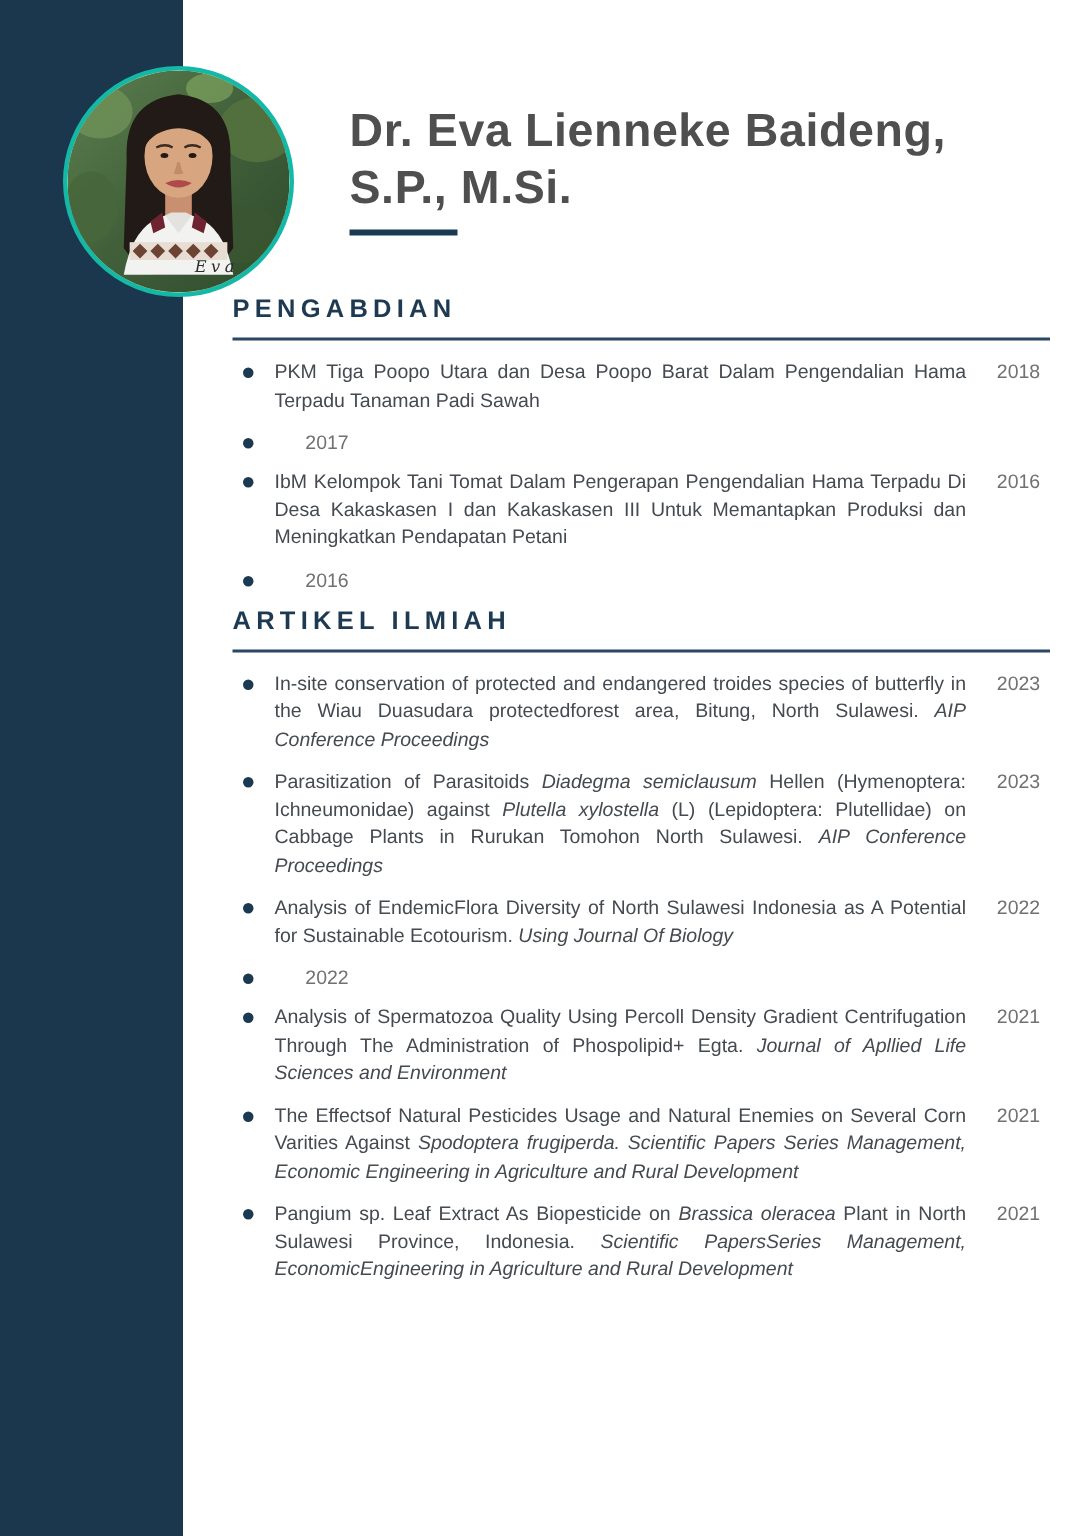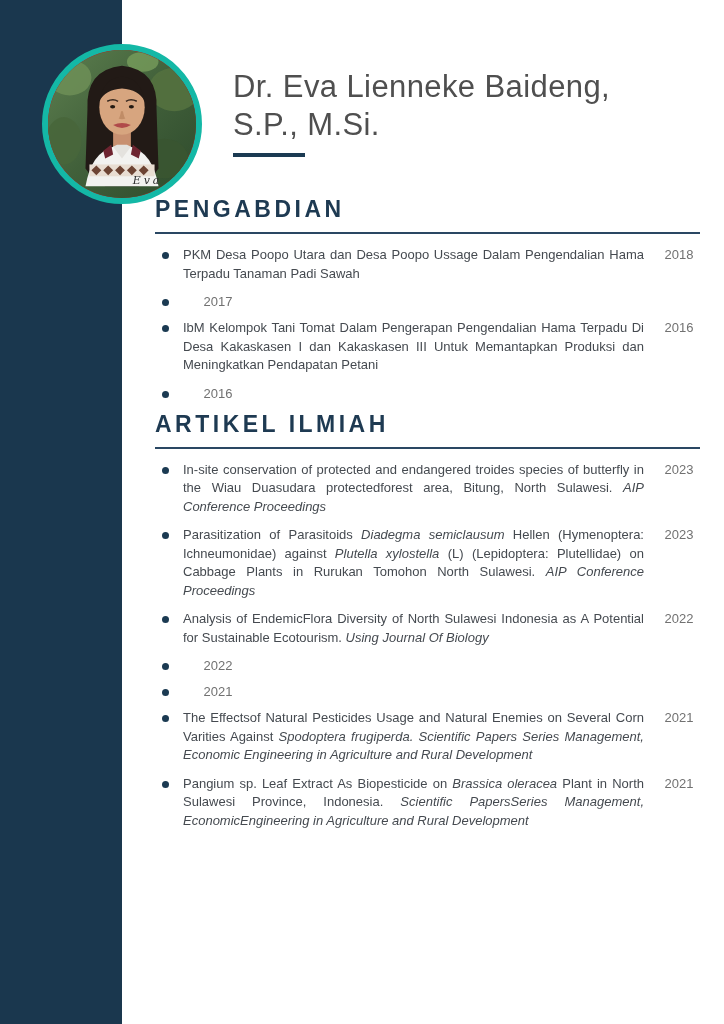--- a/index.html
+++ b/index.html
@@ -20,50 +20,50 @@
     width: 122px;
     height: 1024px;
     background: #1a374e;
   }
   .avatar {
     position: absolute;
     left: 42px; top: 44px;
     width: 148px; height: 148px;
     border-radius: 50%;
     overflow: hidden;
-    border: 6px solid #14b8a6;
-    background: #b91c1c;
+    border: 3px solid #14b8a6;
+    background: #fef9c3;
   }
   .avatar svg { display: block; width: 100%; height: 100%; }
   .name-block {
     position: absolute;
     left: 233px; top: 68px;
     color: #4f4f4f;
-    font-weight: 400;
+    font-weight: 700;
     font-size: 31px;
     line-height: 38px;
     letter-spacing: 0.4px;
     white-space: nowrap;
   }
   .name-underline {
     width: 72px;
     height: 4px;
     background: #1b3a52;
     margin-top: 9px;
   }
   .content {
     position: absolute;
     left: 155px; top: 196px;
     width: 545px;
   }
   .section + .section { }
   .section-title {
     color: #1e3a52;
     font-weight: 700;
-    font-size: 23px;
+    font-size: 17px;
     letter-spacing: 3.5px;
     margin: 0;
   }
   .section-rule {
     height: 2px;
     background: #2a4763;
     border: none;
     margin: 9px 0 12px 0;
   }
   .item {
@@ -152,21 +152,21 @@
   <div class="name-underline"></div>
 </header>
 
 <main class="content">
   <section class="section">
     <h2 class="section-title">PENGABDIAN</h2>
     <hr class="section-rule">
     <div class="item-list">
         <div class="item">
           <span class="bullet"></span>
-          <div class="item-text"><span>PKM Desa Poopo Utara dan Desa Poopo Ussage Dalam Pengendalian Hama Terpadu Tanaman Padi Sawah</span></div>
+          <div class="item-text"><span>PKM Tiga Poopo Utara dan Desa Poopo Barat Dalam Pengendalian Hama Terpadu Tanaman Padi Sawah</span></div>
           <span class="item-year">2018</span>
         </div>
         <div class="item">
           <span class="bullet"></span>
           <span class="item-year">2017</span>
         </div>
         <div class="item">
           <span class="bullet"></span>
           <div class="item-text"><span>IbM Kelompok Tani Tomat Dalam Pengerapan Pengendalian Hama Terpadu Di Desa Kakaskasen I dan Kakaskasen III Untuk Memantapkan Produksi dan Meningkatkan Pendapatan Petani</span></div>
           <span class="item-year">2016</span>
@@ -196,20 +196,21 @@
           <span class="bullet"></span>
           <div class="item-text"><span>Analysis of EndemicFlora Diversity of North Sulawesi Indonesia as A Potential for Sustainable Ecotourism. </span><i>Using Journal Of Biology</i></div>
           <span class="item-year">2022</span>
         </div>
         <div class="item">
           <span class="bullet"></span>
           <span class="item-year">2022</span>
         </div>
         <div class="item">
           <span class="bullet"></span>
+          <div class="item-text"><span>Analysis of Spermatozoa Quality Using Percoll Density Gradient Centrifugation Through The Administration of Phospolipid+ Egta. </span><i>Journal of Apllied Life Sciences and Environment</i></div>
           <span class="item-year">2021</span>
         </div>
         <div class="item">
           <span class="bullet"></span>
           <div class="item-text"><span>The Effectsof Natural Pesticides Usage and Natural Enemies on Several Corn Varities Against </span><i>Spodoptera frugiperda. Scientific Papers Series Management, Economic Engineering in Agriculture and Rural Development</i></div>
           <span class="item-year">2021</span>
         </div>
         <div class="item">
           <span class="bullet"></span>
           <div class="item-text"><span>Pangium sp. Leaf Extract As Biopesticide on </span><i>Brassica oleracea</i><span> Plant in North Sulawesi Province, Indonesia. </span><i>Scientific PapersSeries Management, EconomicEngineering in Agriculture and Rural Development</i></div>

